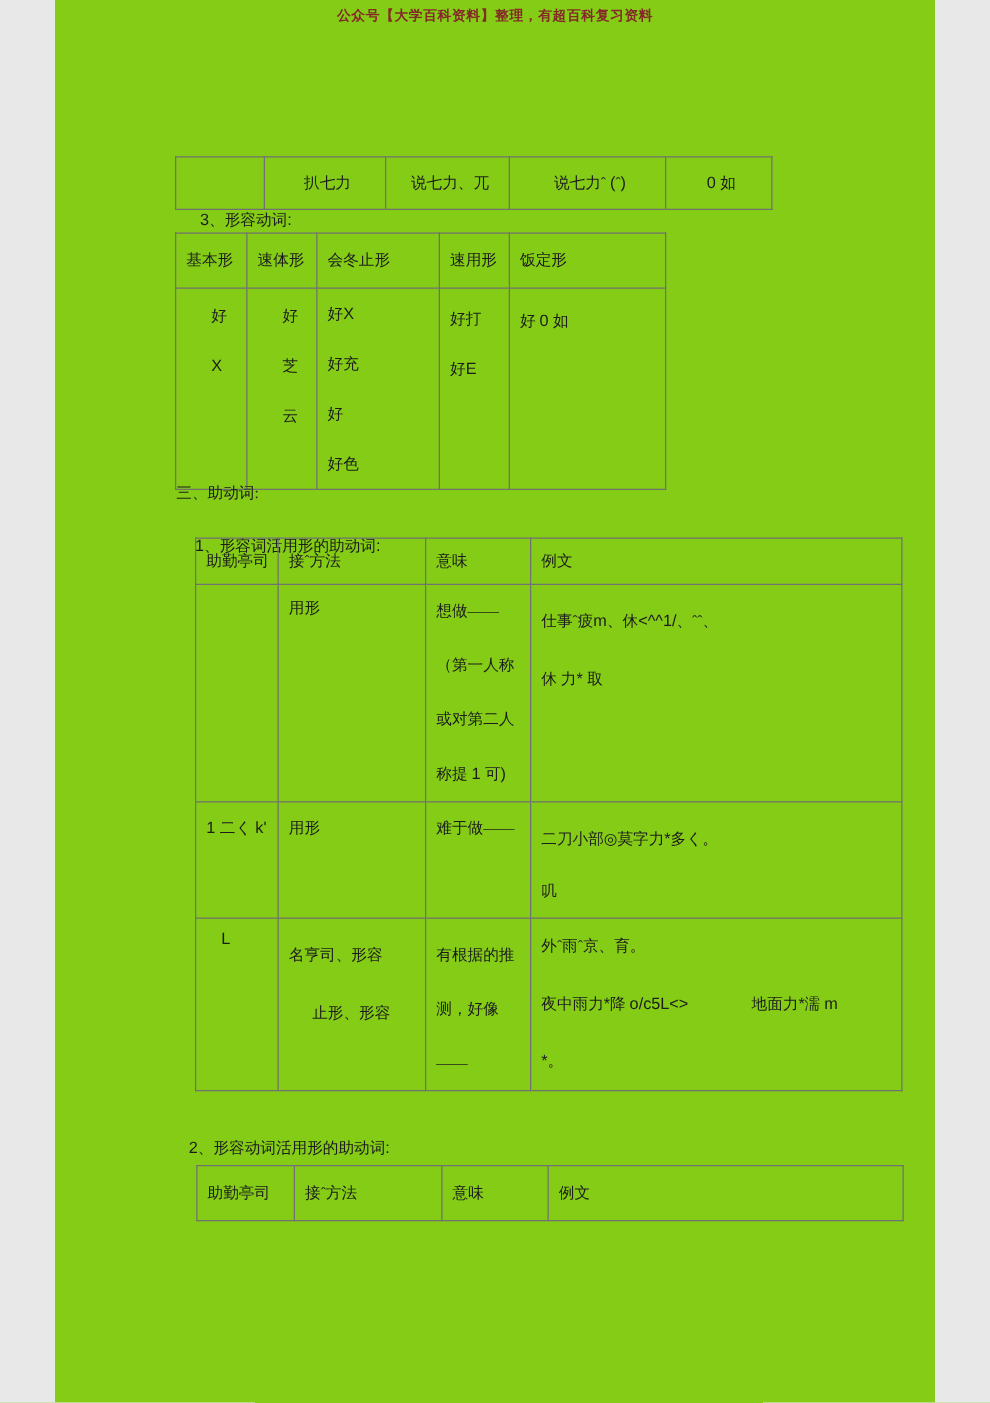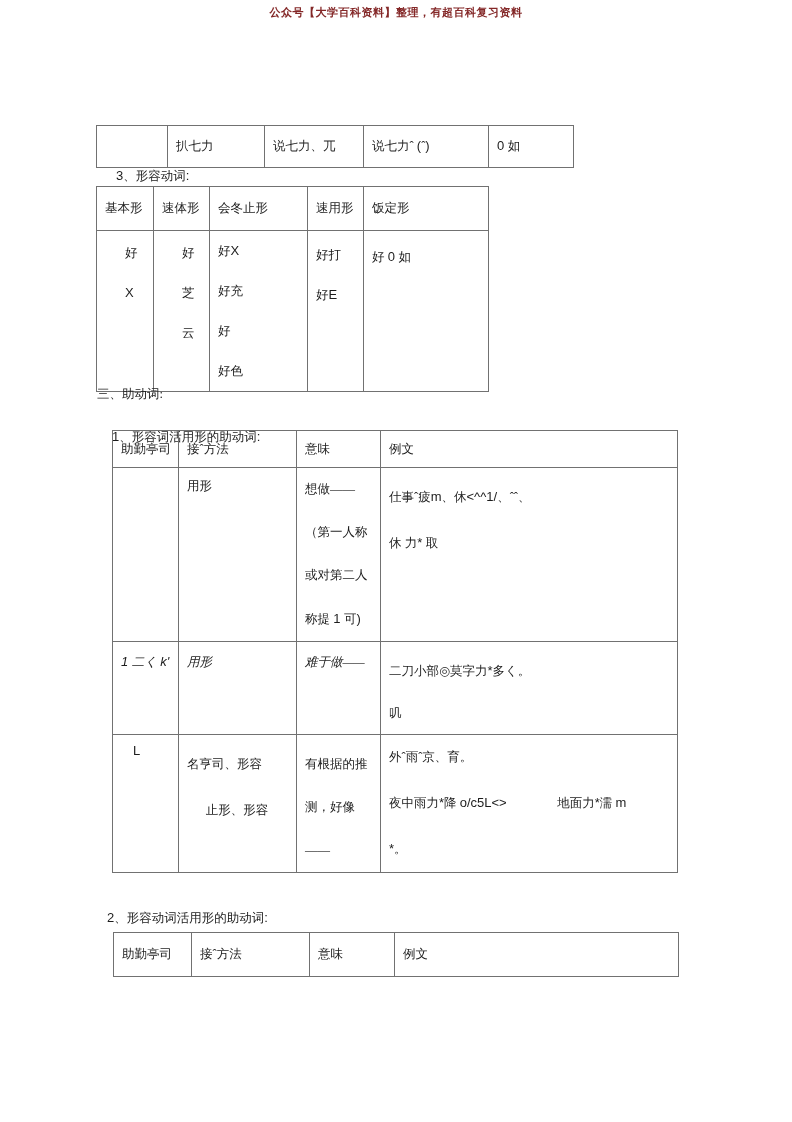--- a/index.html
+++ b/index.html
@@ -1,18 +1,18 @@
 <!DOCTYPE html>
 <html><head>
 <meta charset="utf-8">
 <style>
   html,body { margin:0; padding:0; background:#e8e8e8; }
   .page {
-    position:relative; width:792px; height:1122px; margin:0 auto;
-    background:#ffffff; overflow:hidden;
+    position:relative; width:704px; height:1122px; margin:0 auto;
+    background:#84cc16; overflow:hidden;
     font-family:"Liberation Serif","DejaVu Serif",serif;
     font-size:12.5px; color:#1c1c1c;
   }
   .page-header {
     position:absolute; top:5px; left:0; right:0;
     text-align:center; font-weight:bold; font-size:11px; color:#842828;
     letter-spacing:0.5px;
   }
   .heading { position:absolute; white-space:nowrap; }
   table { position:absolute; border-collapse:collapse; table-layout:fixed; }
@@ -20,32 +20,32 @@
     border:1px solid #717171; vertical-align:top;
     padding:0 4px 0 8px; overflow:hidden;
     white-space:pre-wrap;
   }
   .vc { vertical-align:middle; }
   .lat { font-family:"Liberation Sans","DejaVu Sans",sans-serif; font-size:13px; }
   
   .lh40 { line-height:40px; } .lh42 { line-height:42px; } .lh43 { line-height:43px; }
   .lh45 { line-height:45px; } .lh46 { line-height:46px; }
   .pt2 { padding-top:2px;padding-left:28px; } .pt4 { padding-top:4px; } .pt6 { padding-top:6px; }
-  .pt8 { padding-top:8px; } .pt10 { padding-top:10px; } .pt12 { padding-top:12px;font-style:italic; }
+  .pt8 { padding-top:8px; } .pt10 { padding-top:10px; } .pt12 { padding-top:12px; }
   .method-right { text-align:left; padding-right:18px; }
   .term-l { padding-left:20px; }
 </style>
 </head>
 <body>
 
 <div class="page">
 
   <div class="page-header">公众号【大学百科资料】整理，有超百科复习资料</div>
 
-  <table style="left:96px; top:125px; width:477px;">
+  <table style="left:96px; top:125px; width:477px;text-align:center;">
     <colgroup>
       <col style="width:71px">
         <col style="width:97px">
         <col style="width:99px">
       <col style="width:125px">
         <col style="width:85px">
     </colgroup>
     <tbody>
         <tr style="height:42px">
       <td class="vc"></td>

